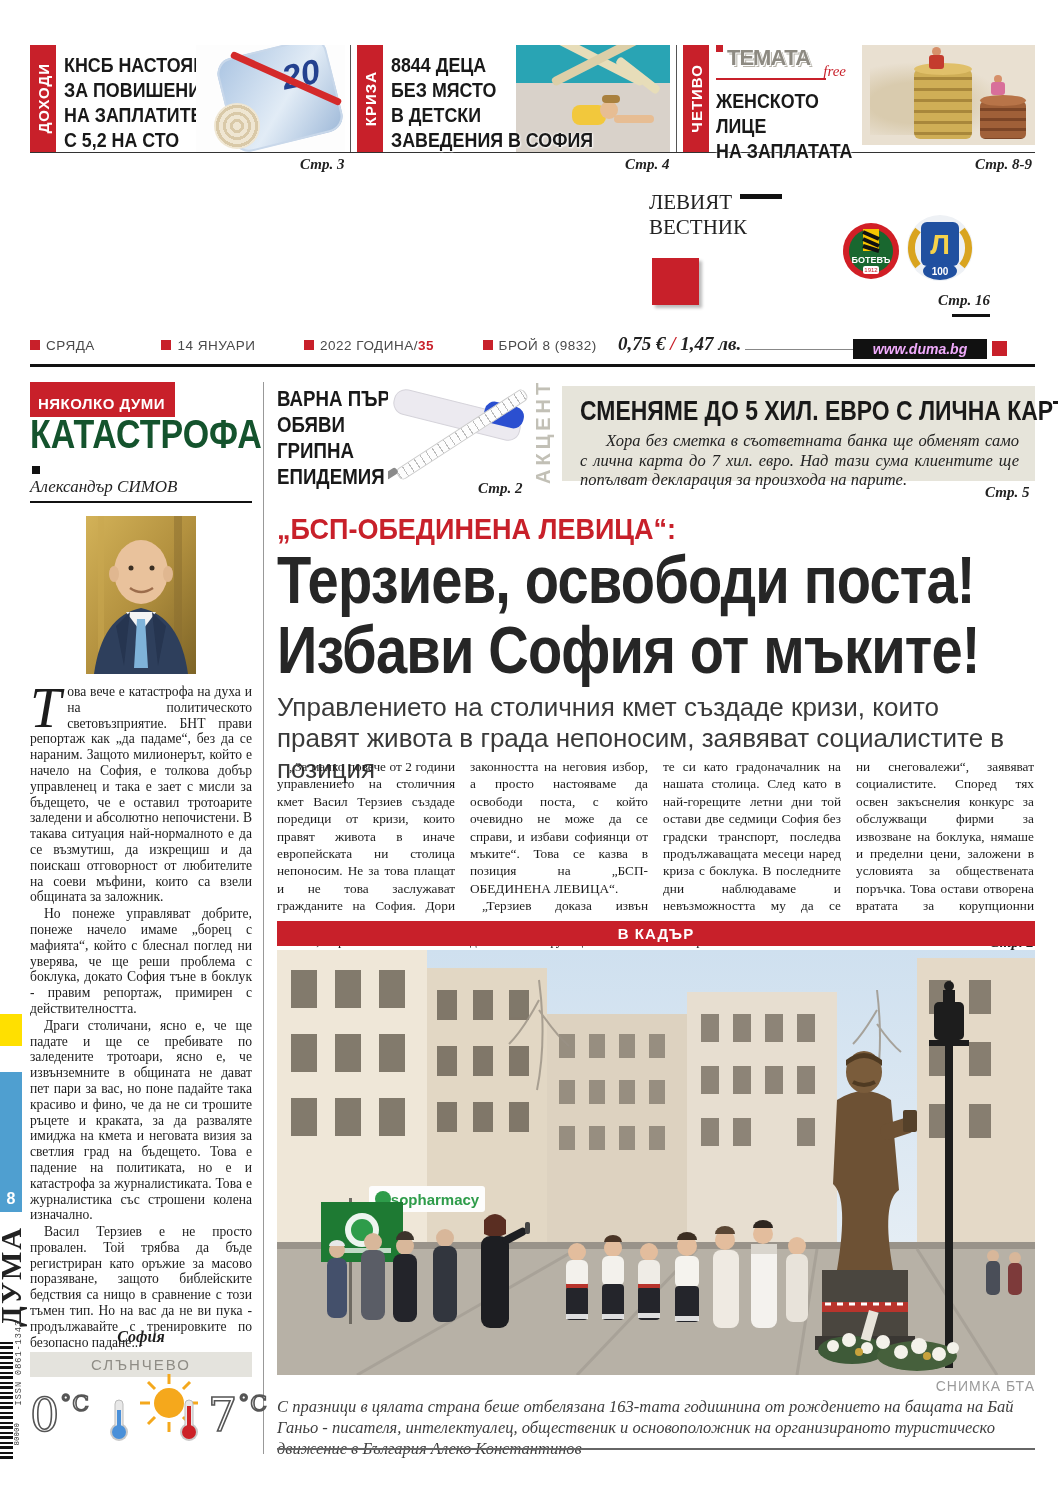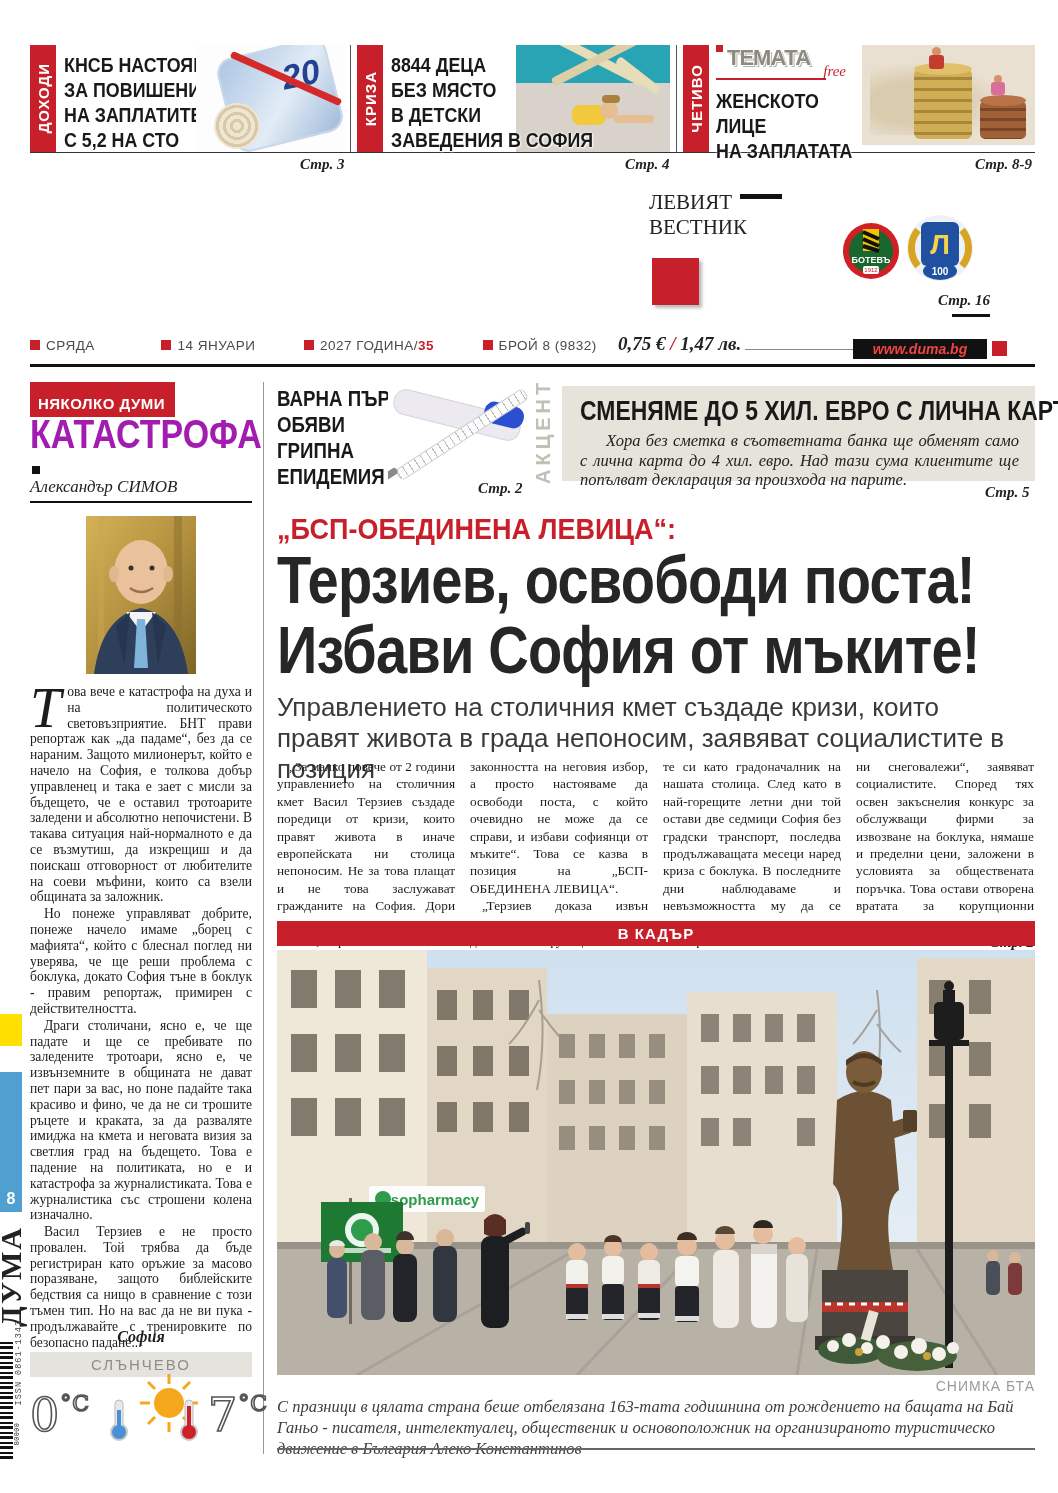--- a/index.html
+++ b/index.html
@@ -138,30 +138,30 @@
     </svg>
   </div>
   <div class="abs pageref" style="left:938px;top:292px;">Стр. 16</div>
   <div class="abs" style="left:952px;top:314px;width:38px;height:3px;background:#111;"></div>
 
   <div class="abs sans" style="left:30px;top:338px;width:1005px;height:22px;font-size:13.5px;color:#4a4a4a;letter-spacing:.5px;">
     <span class="redsq" style="width:10px;height:10px;margin-right:6px;"></span><span>СРЯДА</span>
     <span style="display:inline-block;width:58px;"></span>
     <span class="redsq" style="width:10px;height:10px;margin-right:6px;"></span><span>14 ЯНУАРИ</span>
     <span style="display:inline-block;width:40px;"></span>
-    <span class="redsq" style="width:10px;height:10px;margin-right:6px;"></span><span>2027 ГОДИНА/</span><span style="color:#c8202a;font-weight:bold;">35</span>
+    <span class="redsq" style="width:10px;height:10px;margin-right:6px;"></span><span>2022 ГОДИНА/</span><span style="color:#c8202a;font-weight:bold;">35</span>
     <span style="display:inline-block;width:40px;"></span>
     <span class="redsq" style="width:10px;height:10px;margin-right:6px;"></span><span>БРОЙ 8 (9832)</span>
   </div>
   <div class="abs" style="left:618px;top:333px;font-style:italic;font-weight:bold;font-size:19px;color:#222;">
     <span>0,75 €</span> <span style="color:#c8202a;">/</span> <span>1,47 лв.</span>
   </div>
   <div class="abs" style="left:745px;top:349px;width:108px;height:1px;background:#888;"></div>
   <div class="abs" style="left:853px;top:339px;width:134px;height:20px;background:#111;display:flex;align-items:center;justify-content:center;">
-    <span style="color:#ef4444;font-family:'Liberation Sans';font-weight:bold;font-style:italic;font-size:14px;">www.duma.bg</span>
+    <span style="color:#f0abfc;font-family:'Liberation Sans';font-weight:bold;font-style:italic;font-size:14px;">www.duma.bg</span>
   </div>
   <div class="abs redsq" style="left:992px;top:341px;width:15px;height:15px;"></div>
   <div class="abs" style="left:30px;top:364px;width:1005px;height:3px;background:#111;"></div>
 
   <div class="abs" style="left:0;top:1014px;width:22px;height:32px;background:#ffe000;"></div>
   <div class="abs" style="left:0;top:1072px;width:22px;height:140px;background:#4f9fd0;">
     <div style="position:absolute;bottom:4px;width:100%;text-align:center;color:#fff;font:bold 16px 'Liberation Sans';">8</div>
   </div>
   <div class="abs" style="left:-6px;top:1222px;width:34px;height:110px;display:flex;align-items:center;justify-content:center;">
     <span style="writing-mode:vertical-rl;transform:rotate(180deg);font-family:'Liberation Serif';font-weight:bold;font-size:30px;letter-spacing:2px;color:#222;">ДУМА</span>
@@ -172,21 +172,21 @@
   <div class="abs" style="left:0;top:1342px;width:13px;height:118px;background:repeating-linear-gradient(to bottom,#111 0 2px,#fff 2px 4px,#111 4px 7px,#fff 7px 10px);"></div>
   <div class="abs" style="left:13px;top:1408px;width:10px;height:52px;display:flex;align-items:center;">
     <span style="writing-mode:vertical-rl;transform:rotate(180deg);font-size:7.5px;color:#333;font-family:'Liberation Mono',monospace;">80000</span>
   </div>
 
   <div class="abs" style="left:263px;top:382px;width:1px;height:1072px;background:#999;"></div>
 
   <div class="abs" style="left:30px;top:382px;background:#c8202a;padding:13px 10px 4px 8px;">
     <span style="color:#fff;font:bold 15px 'Liberation Sans';letter-spacing:.5px;">НЯКОЛКО ДУМИ</span>
   </div>
-  <div class="abs" style="left:30px;top:412px;font:bold 40px 'Liberation Sans';color:#a21caf;">
+  <div class="abs" style="left:30px;top:412px;font:bold 40px 'Liberation Sans';color:#14532d;">
     <span class="c85">КАТАСТРОФА</span>
   </div>
   <div class="abs" style="left:32px;top:466px;width:8px;height:8px;background:#111;"></div>
   <div class="abs" style="left:30px;top:477px;font-style:italic;font-size:17px;color:#222;">Александър СИМОВ</div>
   <div class="abs" style="left:30px;top:501px;width:222px;height:2px;background:#111;"></div>
 
   <div class="abs" style="left:86px;top:516px;width:110px;height:158px;">
     <svg width="110" height="158" viewBox="0 0 110 158">
       <defs>
         <linearGradient id="pbg" x1="0" y1="0" x2="1" y2="1">
@@ -273,21 +273,21 @@
     <div class="abs" style="left:4px;top:18px;width:128px;height:24px;background:#eceaf0;border:1px solid #d5d3da;border-radius:12px;transform:rotate(14deg);"></div>
     <div class="abs" style="left:96px;top:20px;width:40px;height:22px;background:#2b4fd0;border-radius:10px;transform:rotate(14deg);"></div>
     <div class="abs" style="left:-2px;top:44px;width:150px;height:11px;background:#fdfdfd;border:1px solid #ccc;border-radius:5px;transform:rotate(-33deg);transform-origin:50% 50%;background-image:repeating-linear-gradient(to right,#bbb 0 1px,transparent 1px 7px);"></div>
     <div class="abs" style="left:-4px;top:86px;width:14px;height:7px;background:#8a8a8a;border-radius:3px;transform:rotate(-33deg);"></div>
   </div>
   <div class="abs pageref" style="left:478px;top:480px;">Стр. 2</div>
 
   <div class="abs vgray" style="left:532px;top:388px;height:96px;font-size:20px;">АКЦЕНТ</div>
   <div class="abs" style="left:562px;top:386px;width:473px;height:95px;background:#e6e4da;">
     <div style="margin:10px 0 0 18px;font:bold 27px 'Liberation Sans';color:#191919;"><span class="c85">СМЕНЯМЕ ДО 5 ХИЛ. ЕВРО С ЛИЧНА КАРТА</span></div>
-    <div style="margin:4px 16px 0 18px;font-style:italic;font-size:16.5px;line-height:19.5px;text-align:justify;text-indent:26px;color:#222;">Хора без сметка в съответната банка ще обменят само с лична карта до 4 хил. евро. Над тази сума клиентите ще попълват декларация за произхода на парите.</div>
+    <div style="margin:4px 16px 0 18px;font-style:italic;font-size:16.5px;line-height:19.5px;text-align:justify;text-indent:26px;color:#222;">Хора без сметка в съответната банка ще обменят само с лична карта до 7 хил. евро. Над тази сума клиентите ще попълват декларация за произхода на парите.</div>
   </div>
   <div class="abs pageref" style="left:985px;top:484px;">Стр. 5</div>
 
   <div class="abs" style="left:277px;top:512px;font:bold 30px 'Liberation Sans';color:#c8202a;">
     <span class="c90">„БСП-ОБЕДИНЕНА ЛЕВИЦА“:</span>
   </div>
   <div class="abs" style="left:277px;top:545px;font:bold 66px 'Liberation Sans';color:#262626;letter-spacing:-1px;line-height:70px;">
     <span class="c85" style="display:block;">Терзиев, освободи поста!</span>
     <span class="c85" style="display:block;">Избави София от мъките!</span>
   </div>

